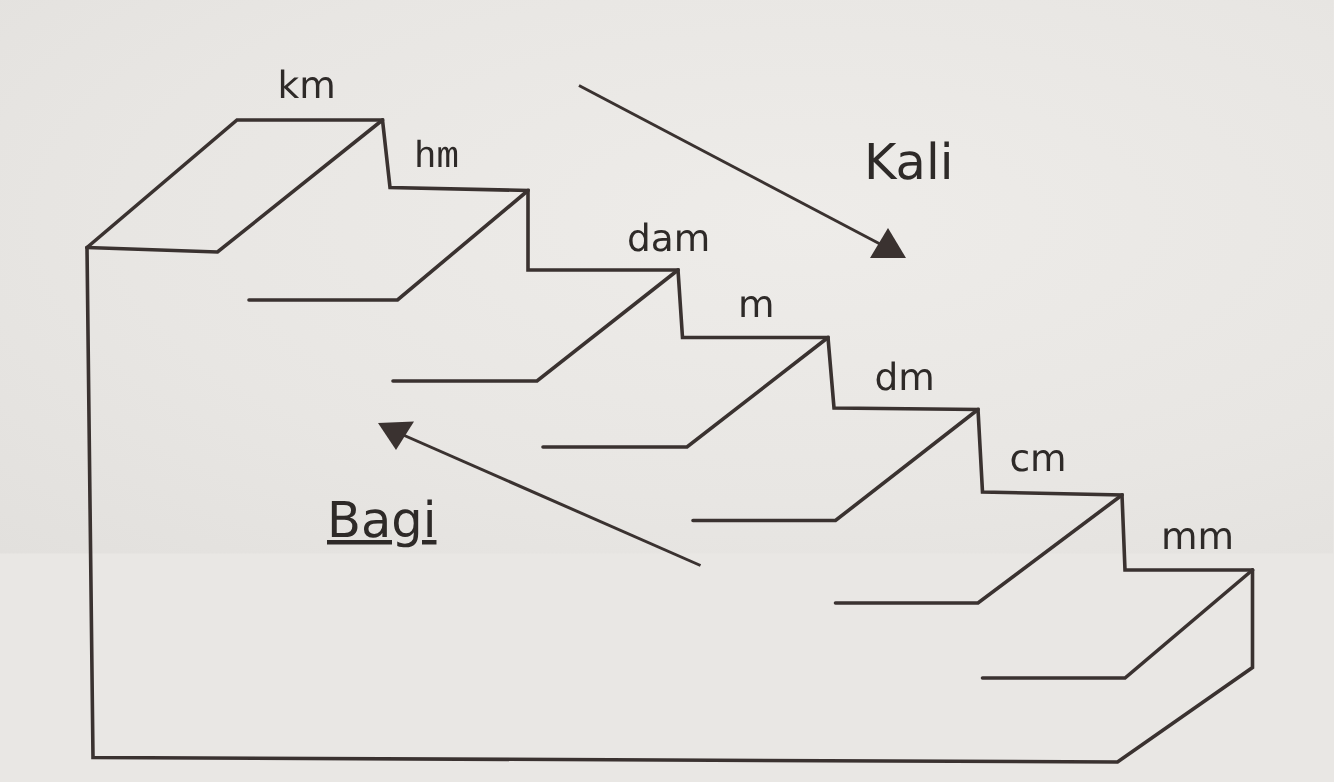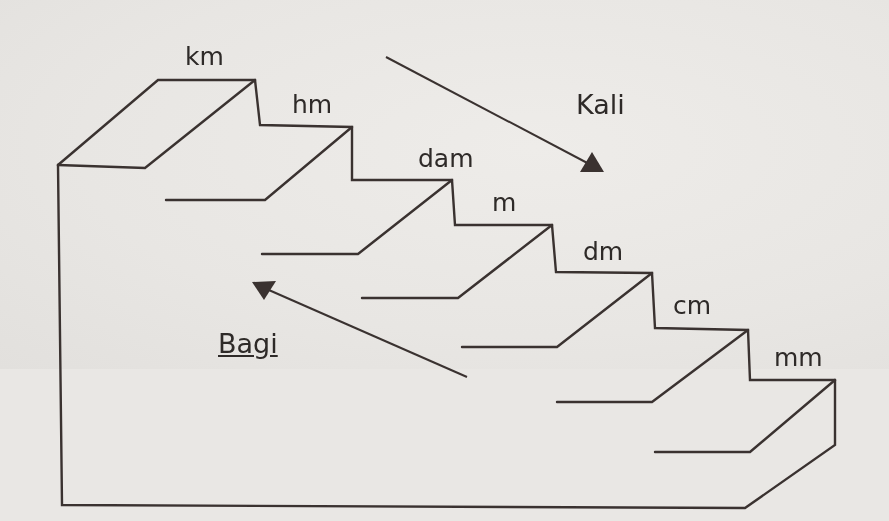--- a/index.html
+++ b/index.html
@@ -24,21 +24,21 @@
       height: 521px;
     }
     .lbl {
       position: absolute;
       font-family: "DejaVu Sans", sans-serif;
       color: #2e2a28;
       white-space: nowrap;
       line-height: 1;
     }
     .unit { font-size: 25px; }
-    .op { font-size: 27px; }
+    .op { font-size: 33px; }
   </style>
 </head>
 <body>
 
 <div class="page">
   <svg class="diagram" viewBox="0 0 889 521">
     <g fill="none" stroke="#3a3230" stroke-width="2.4" stroke-linejoin="miter" stroke-linecap="round">
 
       <path d="M58,165 L62,505 L745,508 L835,445 L835,380"></path>
 
@@ -64,21 +64,21 @@
       <polygon points="604,172 580,172 592,152" fill="#3a3230"></polygon>
     </g>
 
     <g>
       <line x1="467" y1="377" x2="262" y2="287" stroke="#3a3230" stroke-width="2"></line>
       <polygon points="252,282 276,281 264,300" fill="#3a3230"></polygon>
     </g>
   </svg>
 
   <span class="lbl unit" style="left:185px; top:44px;">km</span>
-  <span class="lbl unit" style="left:292px; top:92px;">hm</span>
+  <span class="lbl unit" style="left:276px; top:92px;font-family:Liberation Mono, monospace;">hm</span>
   <span class="lbl unit" style="left:370px; top:146px;margin-left:48px;">dam</span>
   <span class="lbl unit" style="left:492px; top:190px;">m</span>
   <span class="lbl unit" style="left:583px; top:239px;">dm</span>
   <span class="lbl unit" style="left:673px; top:293px;">cm</span>
   <span class="lbl unit" style="left:774px; top:345px;">mm</span>
 
   <span class="lbl op" style="left:576px; top:91px;">Kali</span>
   <span class="lbl op" style="left:218px; top:330px;text-decoration:underline;">Bagi</span>
 </div>
 

